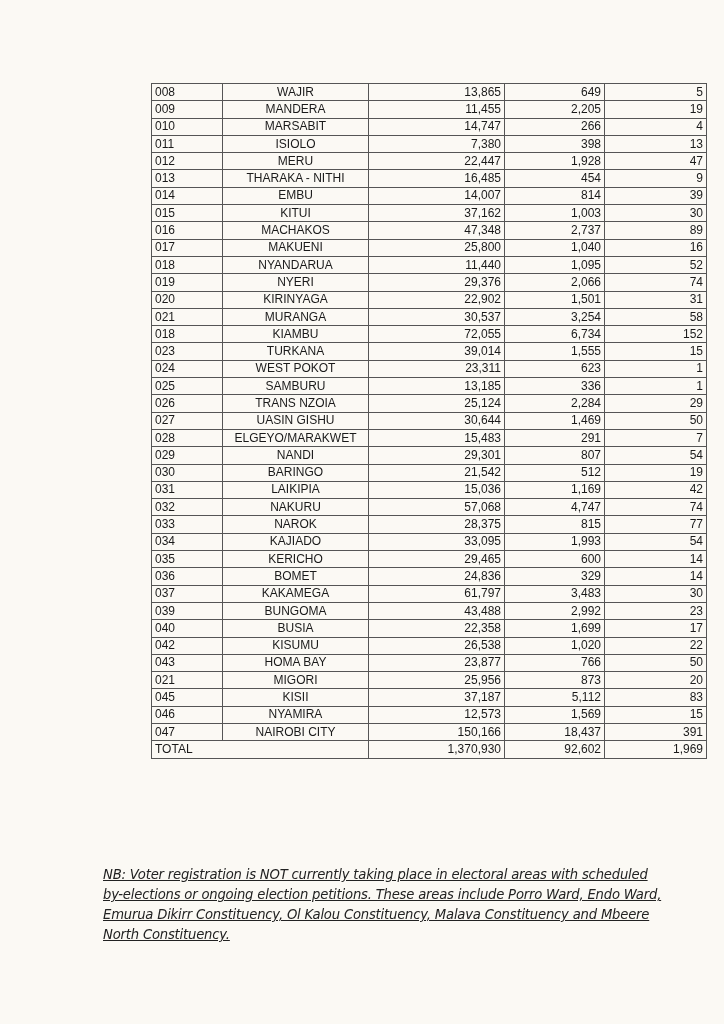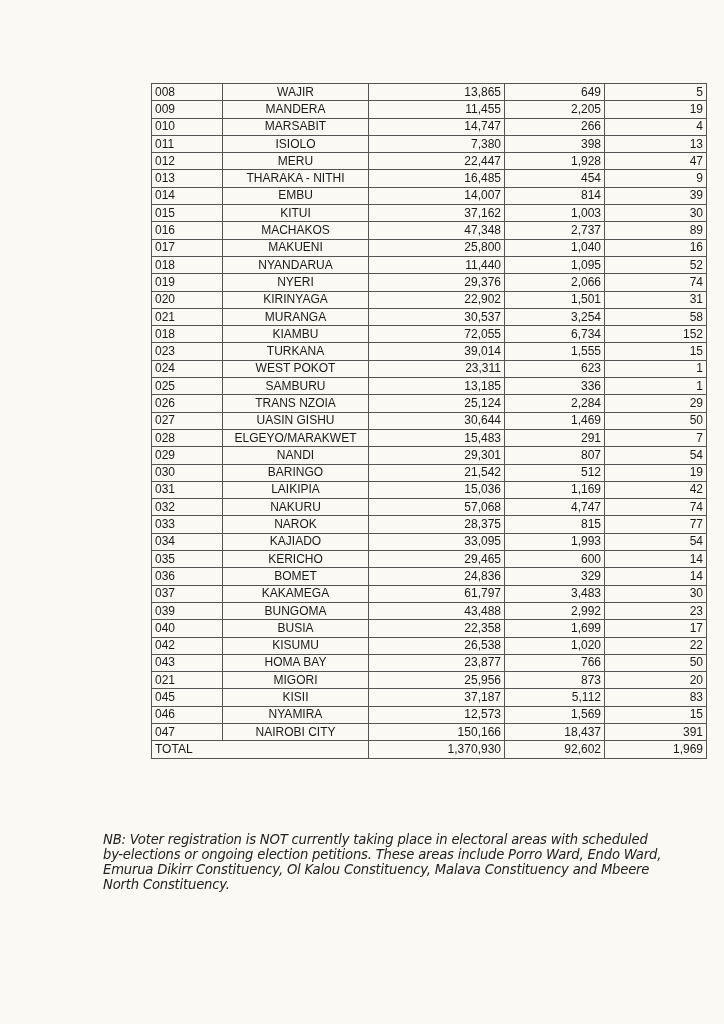--- a/index.html
+++ b/index.html
@@ -44,28 +44,29 @@
   table.reg col.c-a { width: 136px; }
   table.reg col.c-b { width: 100px; }
   table.reg col.c-c { width: 102px; }
   td.num { text-align: right; }
   td.code { text-align: left; }
   td.name { text-align: center; }
   tr.total td { font-weight: normal; }
   .note {
     position: absolute;
     left: 103px;
-    top: 832px;
+    top: 865px;
     width: 560px;
     font-family: "DejaVu Sans", sans-serif;
     font-style: italic;
     font-size: 13.2px;
-    line-height: 15px;
+    line-height: 20px;
     color: #222;
     letter-spacing: -0.2px;
+    text-decoration: underline;
   }
 </style>
 </head>
 <body>
 
 <div class="page">
   <table class="reg">
     <colgroup>
       <col class="c-code">
         <col class="c-name">

